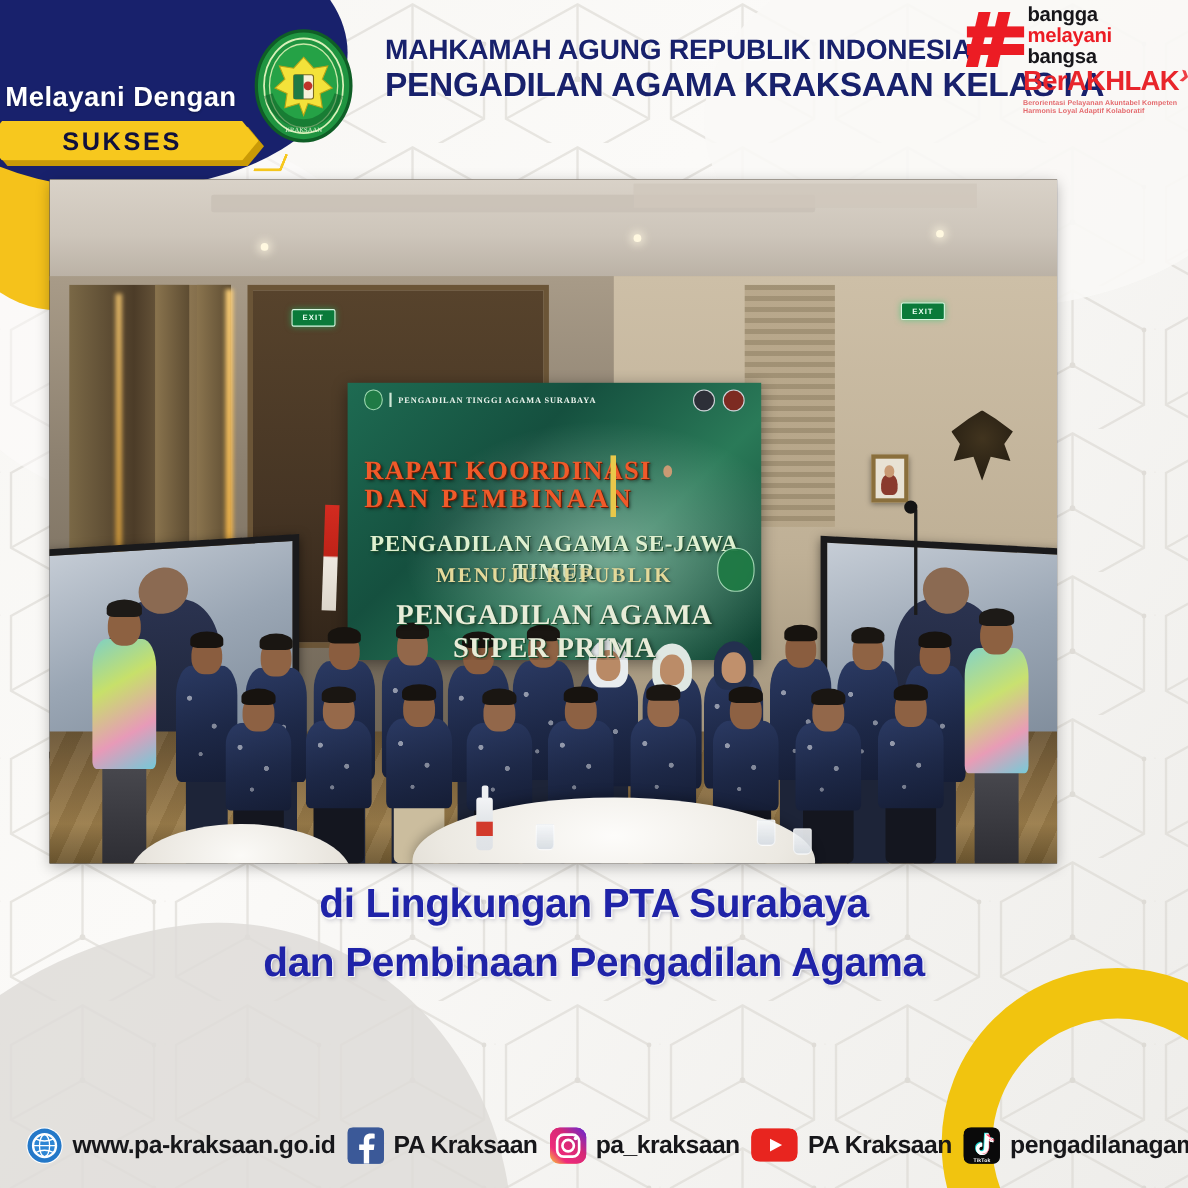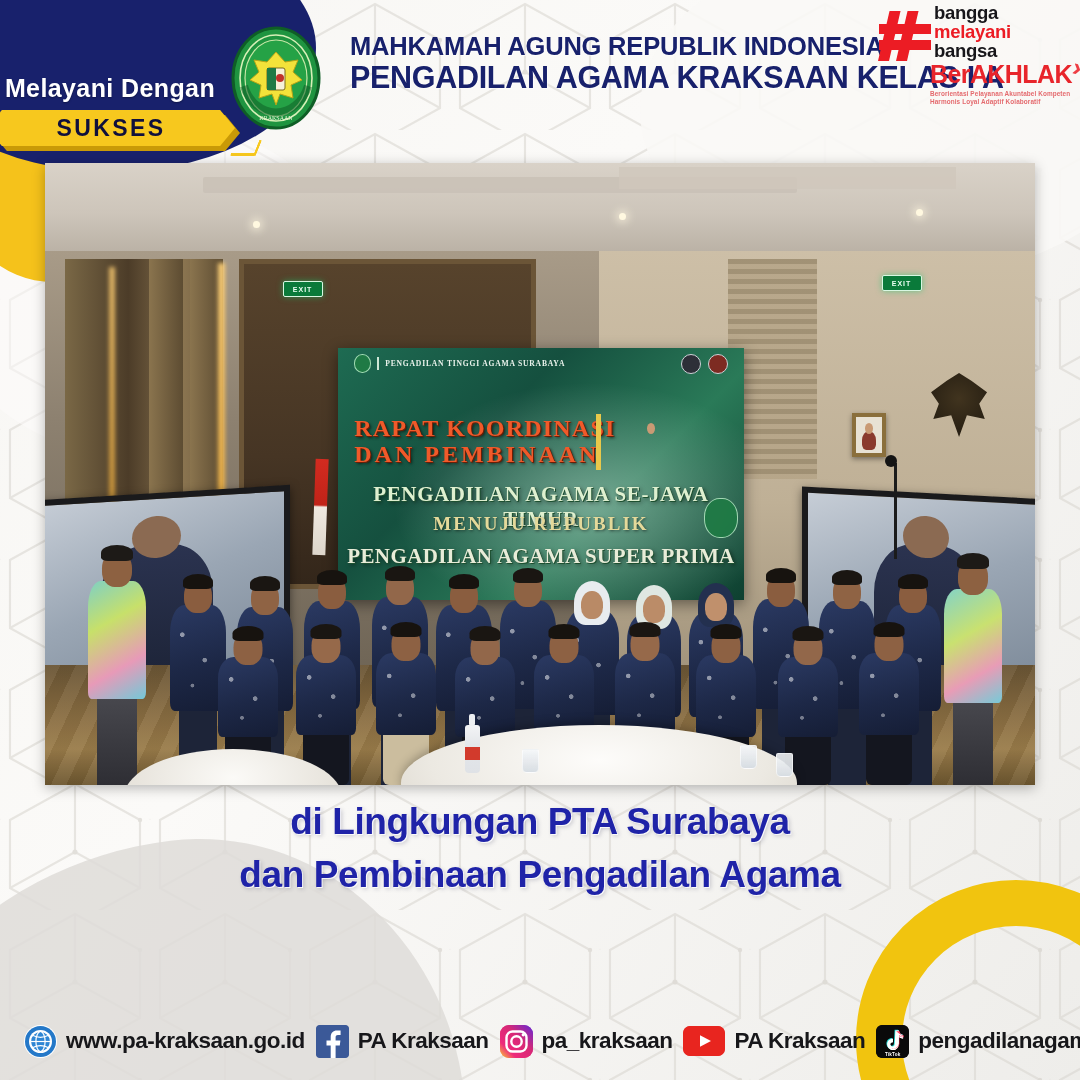--- a/index.html
+++ b/index.html
@@ -73,21 +73,21 @@
   .berakhlak { position:absolute; left:930px; top:62px; width:148px; }
   .ber-main { font-weight:bold; font-size:25px; letter-spacing:-.6px; line-height:1; }
   .ber-main .ber { color:#e8252b; }
   .ber-main .akhlak { color:#e8252b; }
   .ber-swoosh { position:absolute; right:-3px; top:-8px; font-size:26px; color:#ee3e44; font-weight:bold;
       transform:rotate(14deg); }
   .ber-sub { margin-top:3px; line-height:1.28; }
   .ber-sub div { font-size:6.4px; color:#e46a6e; letter-spacing:.1px; font-weight:bold; }
 
   
-  .photo-frame { position:absolute; left:45px; top:163px; width:990px; height:622px; z-index:5;
+  .photo-frame { position:absolute; left:45px; top:163px; width:916px; height:622px; z-index:5;
       background:#241c14; box-shadow:0 3px 12px rgba(0,0,0,.28); overflow:hidden; }
   .photo { position:absolute; inset:0; overflow:hidden; }
 
   
   .ceiling { position:absolute; left:0; top:0; width:100%; height:92px;
       background:linear-gradient(180deg,#d9d2c8 0%,#cdc5ba 55%,#b9b0a4 100%); }
   .ceiling-slab { position:absolute; left:16%; top:14px; width:60%; height:16px;
       background:#c9c1b6; border-radius:2px; opacity:.85; }
   .ceiling-slab2 { position:absolute; left:58%; top:4px; width:34%; height:22px;
       background:#cfc7bc; opacity:.8; }
@@ -167,21 +167,21 @@
       font-size:14.5px; line-height:1.35; letter-spacing:3.2px;
       text-shadow:1px 1px 2px rgba(0,0,0,.6); }
   .banner-line3 { position:absolute; left:4%; top:134px; width:92%; z-index:3; text-align:center;
       font-family:"Liberation Serif", serif; font-weight:bold; font-size:21px;
       color:#dff0d0; letter-spacing:.6px;
       text-shadow:1px 1px 0 #1d5030, 2px 2px 4px rgba(0,0,0,.55); }
   .banner-line4 { position:absolute; left:4%; top:165px; width:92%; z-index:3; text-align:center;
       font-family:"Liberation Serif", serif; font-weight:bold; font-size:19px;
       color:#e4d99a; letter-spacing:2px; text-shadow:1px 1px 3px rgba(0,0,0,.55); }
   .banner-line5 { position:absolute; left:2%; top:196px; width:96%; z-index:3; text-align:center;
-      font-family:"Liberation Serif", serif; font-weight:bold; font-size:21px;
+      font-family:"Liberation Serif", serif; font-weight:bold; font-size:26px;
       color:#e8ecd8; letter-spacing:.4px; text-shadow:1px 1px 0 #1d5030,2px 2px 4px rgba(0,0,0,.5); }
   .banner-emblem { position:absolute; right:1.5%; top:150px; width:34px; height:40px;
       background:#1f7a45; border-radius:46%; border:1px solid #a9dcb9; z-index:3; opacity:.95; }
 
   .flag { position:absolute; left:27.2%; top:296px; width:13px; height:96px;
       background:linear-gradient(180deg,#d32b20 0%,#c02318 48%,#efe9e0 50%,#ddd6cb 100%);
       transform:rotate(2deg); }
   .mic-stand { position:absolute; left:85.8%; top:300px; width:3px; height:96px; background:#1b1b1b; }
   .mic-head { position:absolute; left:84.8%; top:292px; width:12px; height:12px; background:#141414; border-radius:50%; }
 

